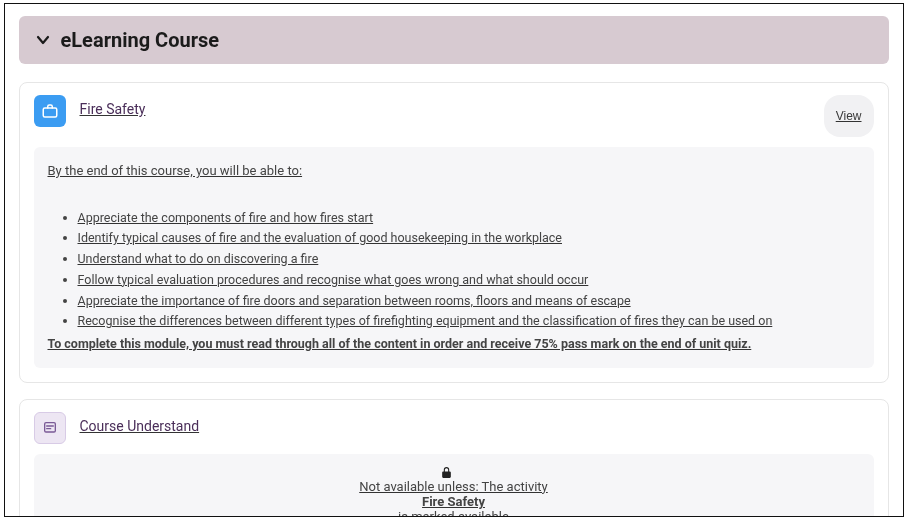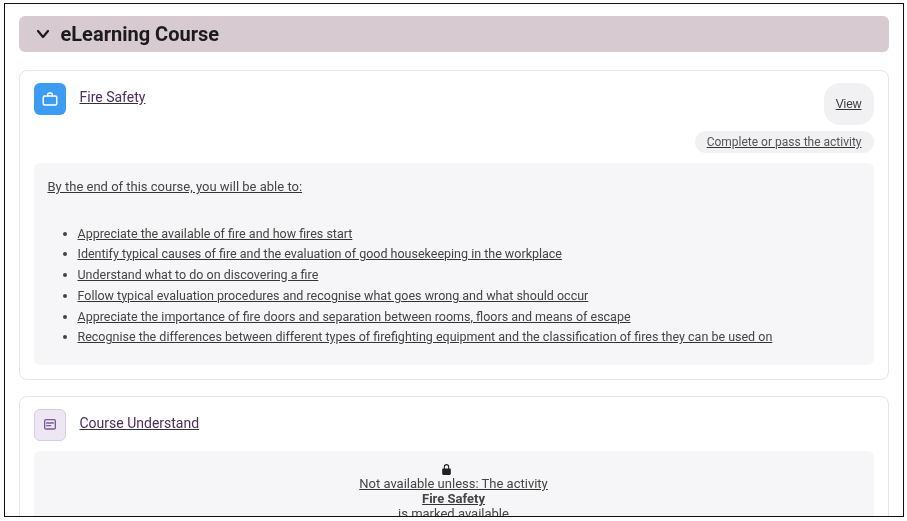--- a/index.html
+++ b/index.html
@@ -18,21 +18,21 @@
     background: #fff;
     position: relative;
     overflow: hidden;
   }
   .section-header {
     display: flex;
     align-items: center;
     background: #d7cad1;
     border-radius: 6px;
     margin: 12px 14px 18px 14px;
-    padding: 6px 16px;
+    padding: 12px 16px;
     cursor: pointer;
   }
   .section-header .chevron {
     display: inline-flex;
     align-items: center;
     margin-right: 10px;
   }
   .section-header h2 {
     font-size: 20px;
     font-weight: 700;
@@ -157,34 +157,34 @@
     <div class="card-header">
       <div class="activity-icon blue">
         <svg width="18" height="18" viewBox="0 0 24 24" fill="none" stroke="#fff" stroke-width="2" stroke-linecap="round" stroke-linejoin="round">
           <rect x="3" y="8" width="18" height="12" rx="2"></rect>
           <path d="M9 8V6a2 2 0 0 1 2-2h2a2 2 0 0 1 2 2v2"></path>
         </svg>
       </div>
       <a class="activity-title">Fire Safety</a>
       <div class="header-buttons">
         <button class="pill">View</button>
-        <span class="pill-status">Complete or pass the activity</span>
       </div>
     </div>
 
     <div class="description-box">
       <p class="intro">By the end of this course, you will be able to:</p>
       <ul>
-        <li>Appreciate the available of fire and how fires start</li>
+        <li>Appreciate the components of fire and how fires start</li>
         <li>Identify typical causes of fire and the evaluation of good housekeeping in the workplace</li>
         <li>Understand what to do on discovering a fire</li>
         <li>Follow typical evaluation procedures and recognise what goes wrong and what should occur</li>
         <li>Appreciate the importance of fire doors and separation between rooms, floors and means of escape</li>
         <li>Recognise the differences between different types of firefighting equipment and the classification of fires they can be used on</li>
       </ul>
+      <p class="completion-note">To complete this module, you must read through all of the content in order and receive 75% pass mark on the end of unit quiz.</p>
     </div>
   </div>
 
   <div class="card">
     <div class="card-header">
       <div class="activity-icon purple">
         <svg width="16" height="16" viewBox="0 0 24 24" fill="none" stroke="#7a5a96" stroke-width="2" stroke-linecap="round" stroke-linejoin="round">
           <rect x="4" y="4" width="16" height="14" rx="2"></rect>
           <line x1="7" y1="9" x2="17" y2="9"></line>
           <line x1="7" y1="13" x2="13" y2="13"></line>

